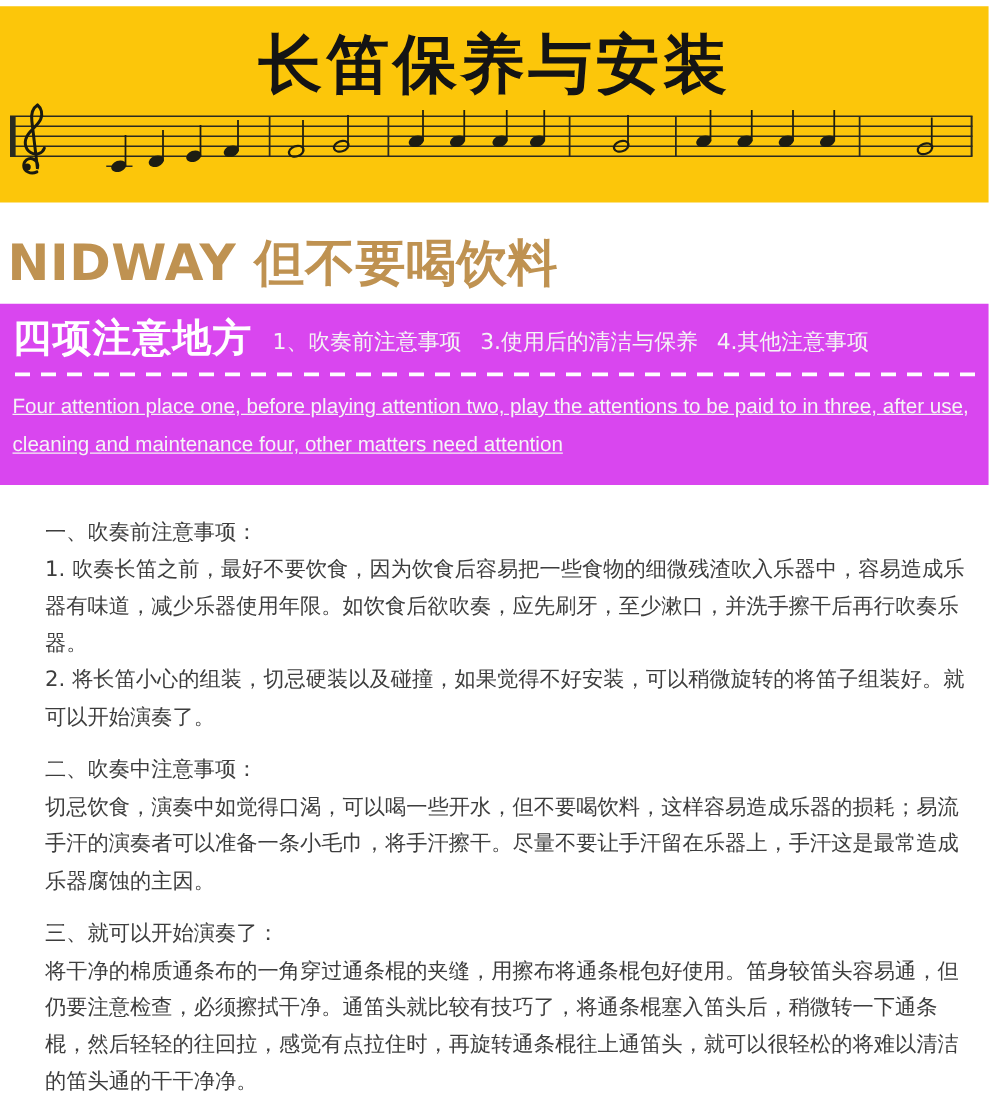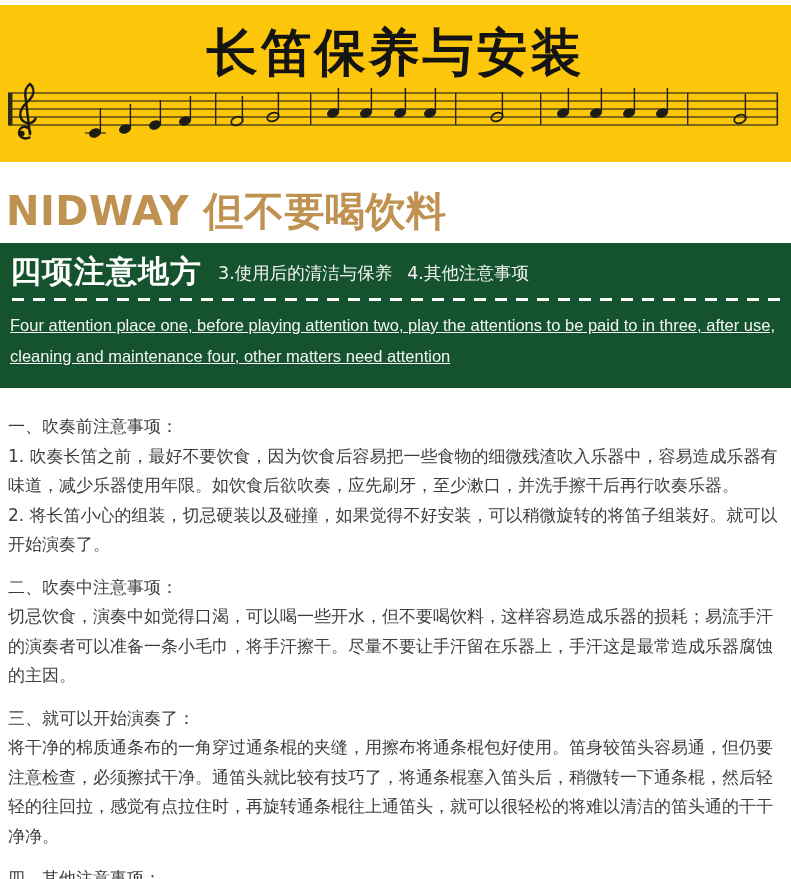--- a/index.html
+++ b/index.html
@@ -17,37 +17,37 @@
     color:#141414; letter-spacing:3px; line-height:1.1;
   }
   .staff-svg { position:absolute; left:0; top:66px; width:791px; height:89px; display:block; }
   
   .brand-heading {
     margin:27px 0 10px 6px; font-size:40px; font-weight:800;
     color:#bf9251; letter-spacing:0.5px; line-height:1.1;
   }
   
   .notice {
-    background:#14532d; color:#ffffff; padding:13px 8px 16px 10px; margin-top:3px;
+    background:#d946ef; color:#ffffff; padding:13px 8px 16px 10px; margin-top:3px;
   }
   .notice-top { display:flex; align-items:flex-end; gap:16px; padding-bottom:9px; }
   .notice-title { font-size:31px; font-weight:700; line-height:1; letter-spacing:1px; white-space:nowrap; }
   .notice-items { display:flex; gap:15px; font-size:17.5px; padding-bottom:2px; white-space:nowrap; color:#f4f4f4; }
   .dashed-divider {
     height:3px; margin:2px 2px 9px 2px;
     background:repeating-linear-gradient(90deg,#ffffff 0 12px,transparent 12px 21px);
   }
   .notice-en {
     font-size:16.5px; line-height:31px; color:#f5f5f5;
     font-family:"Liberation Sans","DejaVu Sans",sans-serif;
     text-decoration:underline;
   }
   
   .content { padding:24px 10px 0 8px; color:#3d3d3d; font-size:17px; line-height:29.5px; }
-  .section { margin-top:0; }
+  .section { margin-top:0;margin-left:28px; }
   .section + .section { margin-top:13px; }
   .section p { margin:0; }
 </style>
 </head>
 <body>
 
 <div class="hero">
   <div class="hero-title">长笛保养与安装</div>
 
   <svg class="staff-svg" viewBox="0 -14 791 89" xmlns="http://www.w3.org/2000/svg">
@@ -112,20 +112,21 @@
     <use href="#hn" x="740" y="34"></use>
   </svg>
 </div>
 
 <div class="brand-heading">NIDWAY 但不要喝饮料</div>
 
 <div class="notice">
   <div class="notice-top">
     <span class="notice-title">四项注意地方</span>
     <span class="notice-items">
+      <span>1、吹奏前注意事项</span>
       <span>3.使用后的清洁与保养</span>
       <span>4.其他注意事项</span>
     </span>
   </div>
   <div class="dashed-divider"></div>
   <div class="notice-en">Four attention place one, before playing attention two, play the attentions to be paid to in three, after use, cleaning and maintenance four, other matters need attention</div>
 </div>
 
 <div class="content">
 

